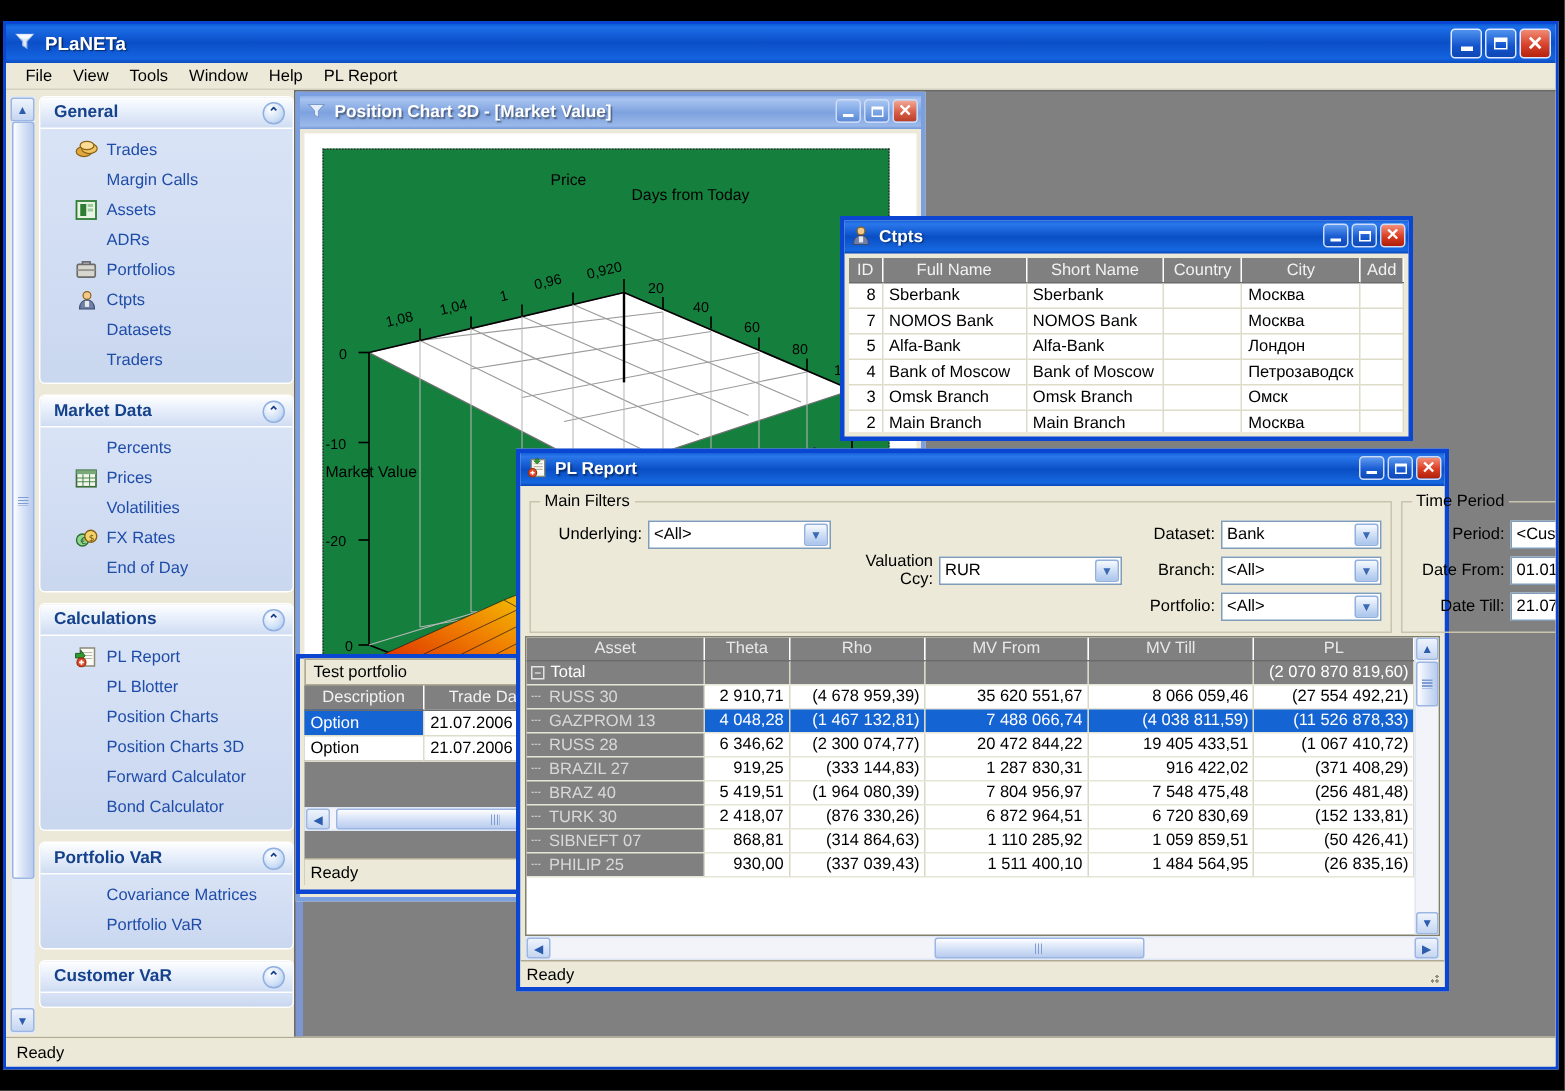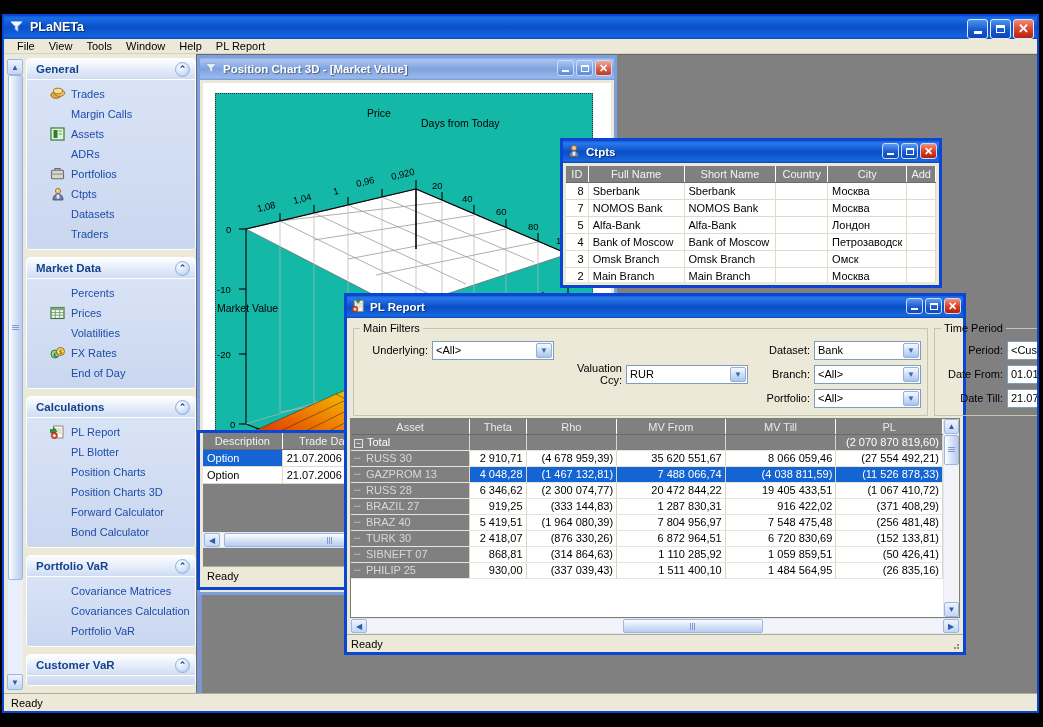--- a/index.html
+++ b/index.html
@@ -146,21 +146,21 @@
   .mdi-tb .btns{ position:absolute; right:2px; top:2px; display:flex; gap:2px; }
 
   
   #win-chart{ left:0px; top:0px; width:420px; height:540px; z-index:1; }
   #chart-canvas{
     position:absolute; left:3px; top:25px; right:3px; bottom:3px;
     background:#fff; overflow:hidden;
   }
   #chart-plotbox{
     position:absolute; left:12px; top:10px; width:378px; height:455px;
-    background:#14b8a6; border:1px dotted #333;
+    background:#15803d; border:1px dotted #333;
   }
   #chart-svg{ position:absolute; left:0; top:0; }
 
   
   #win-ctpts{ left:363px; top:83px; width:382px; height:150px; z-index:2; }
   #ctpts-body{ position:absolute; left:3px; top:25px; right:3px; bottom:3px; background:#fff; overflow:hidden; }
   table.grid{ border-collapse:collapse; font-size:11px; width:100%; }
   table.grid th{
     background:#808080; color:#f2f2f2; font-weight:normal; font-size:11px;
     border-right:1px solid #fff; border-bottom:1px solid #6b6b6b;
@@ -480,24 +480,20 @@
 
         <div class="sb-group">
           <div class="sb-head">
             <span class="t">Portfolio VaR</span>
             <span class="sb-chev">⌃</span>
           </div>
           <div class="sb-items">
             <div class="sb-item">
               <span class="ic blank"></span>
               <span class="lbl">Covariance Matrices</span>
-            </div>
-            <div class="sb-item">
-              <span class="ic blank"></span>
-              <span class="lbl">Covariances Calculation</span>
             </div>
             <div class="sb-item">
               <span class="ic blank"></span>
               <span class="lbl">Portfolio VaR</span>
             </div>
           </div>
         </div>
 
         <div class="sb-group">
           <div class="sb-head">
@@ -697,20 +693,21 @@
                   <text x="108" y="384" transform="rotate(20 108 384)">60</text>
                 </g>
               </g>
             </svg>
           </div>
         </div>
       </div>
 
       <div class="mdi-win active" id="win-test">
         <div id="test-body">
+          <div id="test-cap">Test portfolio</div>
           <table class="grid">
             <thead>
               <tr>
                 <th style="width:70px">Description</th>
                 <th style="width:78px">Trade Date</th>
                 <th style="width:60px"></th>
               </tr>
             </thead>
             <tbody>
               <tr>

